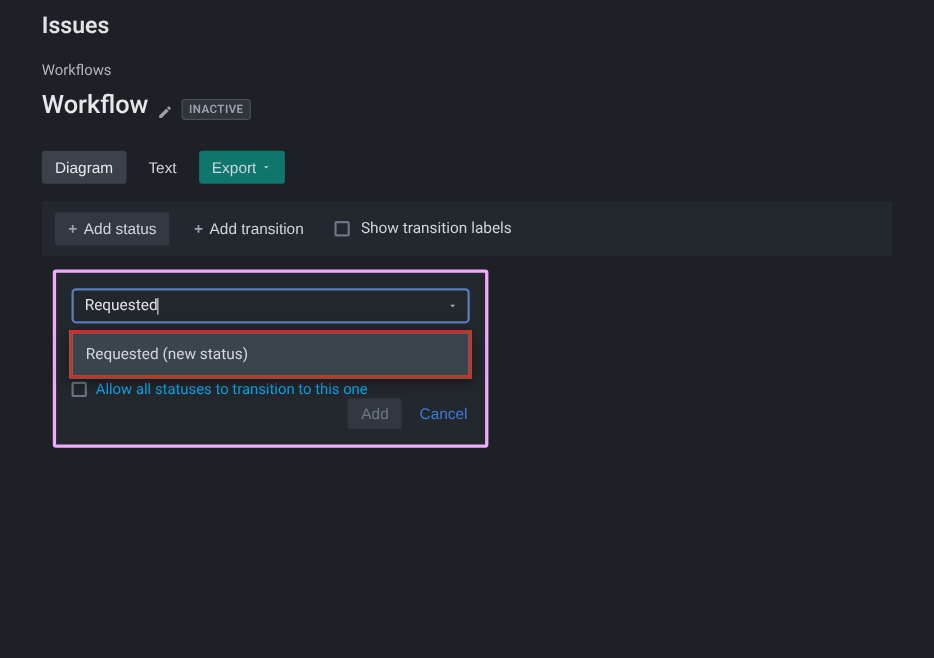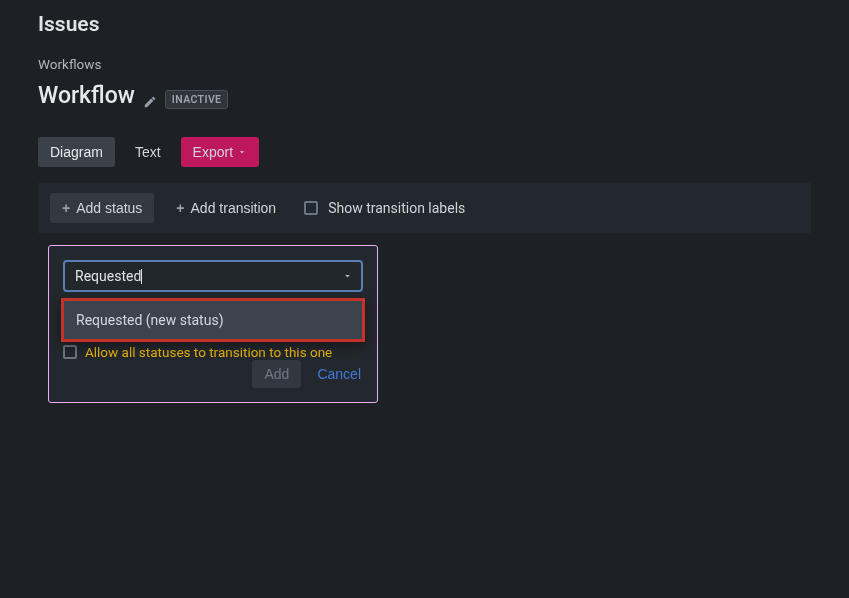--- a/index.html
+++ b/index.html
@@ -55,21 +55,21 @@
       padding: 2px 6px;
       border-radius: 3px;
       margin-top: 16px;
     }
     .tab-row {
       display: flex;
       gap: 8px;
       margin-bottom: 16px;
     }
     .tab-btn {
-      background: #be185d;
+      background: #0f766e;
       border: none;
       color: #cfd4da;
       font-size: 14px;
       padding: 7px 12px;
       border-radius: 3px;
       cursor: pointer;
     }
     .tab-btn.active {
       background: #3a4149;
       color: #e6e9ec;
@@ -124,23 +124,23 @@
     }
     .checkbox {
       width: 14px;
       height: 14px;
       border: 2px solid #6b7682;
       border-radius: 2px;
       background: transparent;
     }
     .dialog {
       background: #23282e;
-      border: 1px solid #f0abfc;
-      border-radius: 3px;
-      width: 330px;
+      border: 3px solid #f0abfc;
+      border-radius: 3px;
+      width: 396px;
       margin-left: 10px;
       margin-top: 12px;
       padding: 14px;
       position: relative;
     }
     .combo {
       position: relative;
       border: 2px solid #5a7fb8;
       border-radius: 4px;
       background: #22272c;
@@ -180,21 +180,21 @@
       color: #d2d7dc;
       font-size: 14px;
       padding: 11px 12px;
       cursor: pointer;
     }
     .allow-row {
       margin-top: 52px;
       display: flex;
       align-items: center;
       gap: 8px;
-      color: #eab308;
+      color: #0ea5e9;
       font-size: 13.5px;
     }
     .dialog-actions {
       display: flex;
       justify-content: flex-end;
       gap: 14px;
       align-items: center;
     }
     .btn-add {
       background: #32383f;

